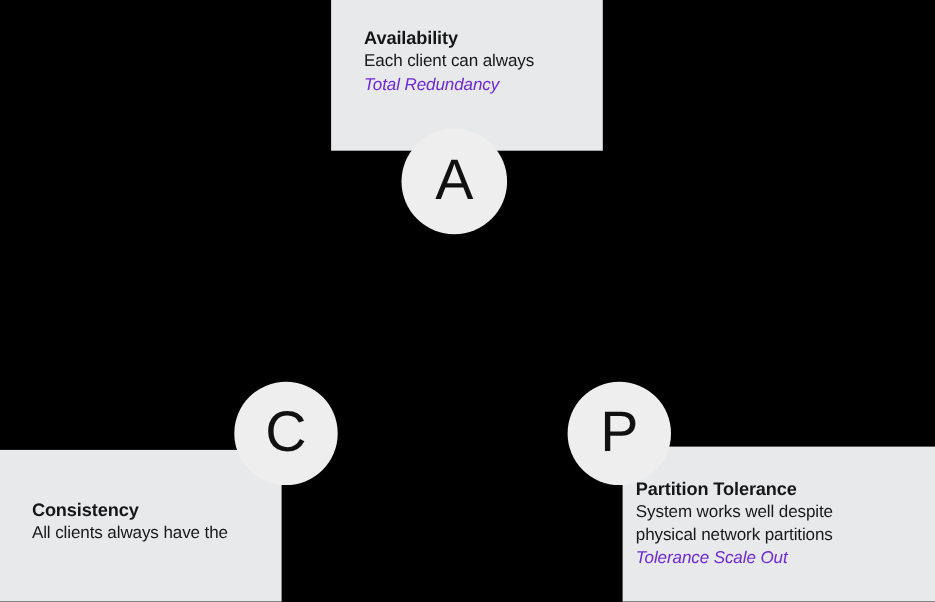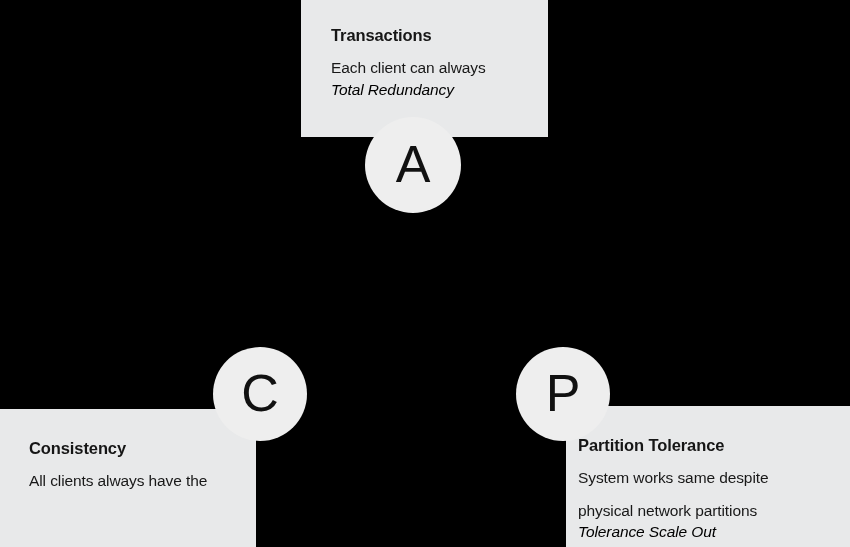--- a/index.html
+++ b/index.html
@@ -38,26 +38,25 @@
   .panel-desc {
     font-size: 15.5px;
     font-weight: normal;
     color: #181818;
     line-height: 20.5px;
     letter-spacing: -0.1px;
   }
   .panel-desc .line {
     display: block;
     white-space: nowrap;
-    margin-top: 12px;
   }
   .panel-note {
     font-size: 15.5px;
     font-style: italic;
-    color: #000000;
+    color: #6d28d9;
     line-height: 21px;
     letter-spacing: -0.1px;
     white-space: nowrap;
   }
 
   
   #panel-availability {
     left: 301px;
     top: -8px;
     width: 247px;
@@ -69,21 +68,21 @@
   }
 
   #panel-consistency {
     left: -10px;
     top: 409px;
     width: 266px;
     height: 148px;
   }
   #panel-consistency .panel-inner {
     left: 39px;
-    top: 29px;
+    top: 45px;
   }
 
   #panel-partition {
     left: 566px;
     top: 406px;
     width: 294px;
     height: 151px;
   }
   #panel-partition .panel-inner {
     left: 12px;
@@ -129,42 +128,42 @@
     height: 94px;
   }
 </style>
 </head>
 <body>
 
 <div id="stage">
 
   <div class="panel" id="panel-availability">
     <div class="panel-inner">
-      <div class="panel-title">Transactions</div>
+      <div class="panel-title">Availability</div>
       <div class="panel-desc">
         <span class="line">Each client can always</span>
       </div>
       <div class="panel-note">Total Redundancy</div>
     </div>
   </div>
 
   <div class="panel" id="panel-consistency">
     <div class="panel-inner">
       <div class="panel-title">Consistency</div>
       <div class="panel-desc">
         <span class="line">All clients always have the</span>
       </div>
     </div>
   </div>
 
   <div class="panel" id="panel-partition">
     <div class="panel-inner">
       <div class="panel-title">Partition Tolerance</div>
       <div class="panel-desc">
-        <span class="line">System works same despite</span>
+        <span class="line">System works well despite</span>
         <span class="line">physical network partitions</span>
       </div>
       <div class="panel-note">Tolerance Scale Out</div>
     </div>
   </div>
 
   <div class="vertex" id="vertex-a">
     <span class="vertex-letter">A</span>
   </div>
 

